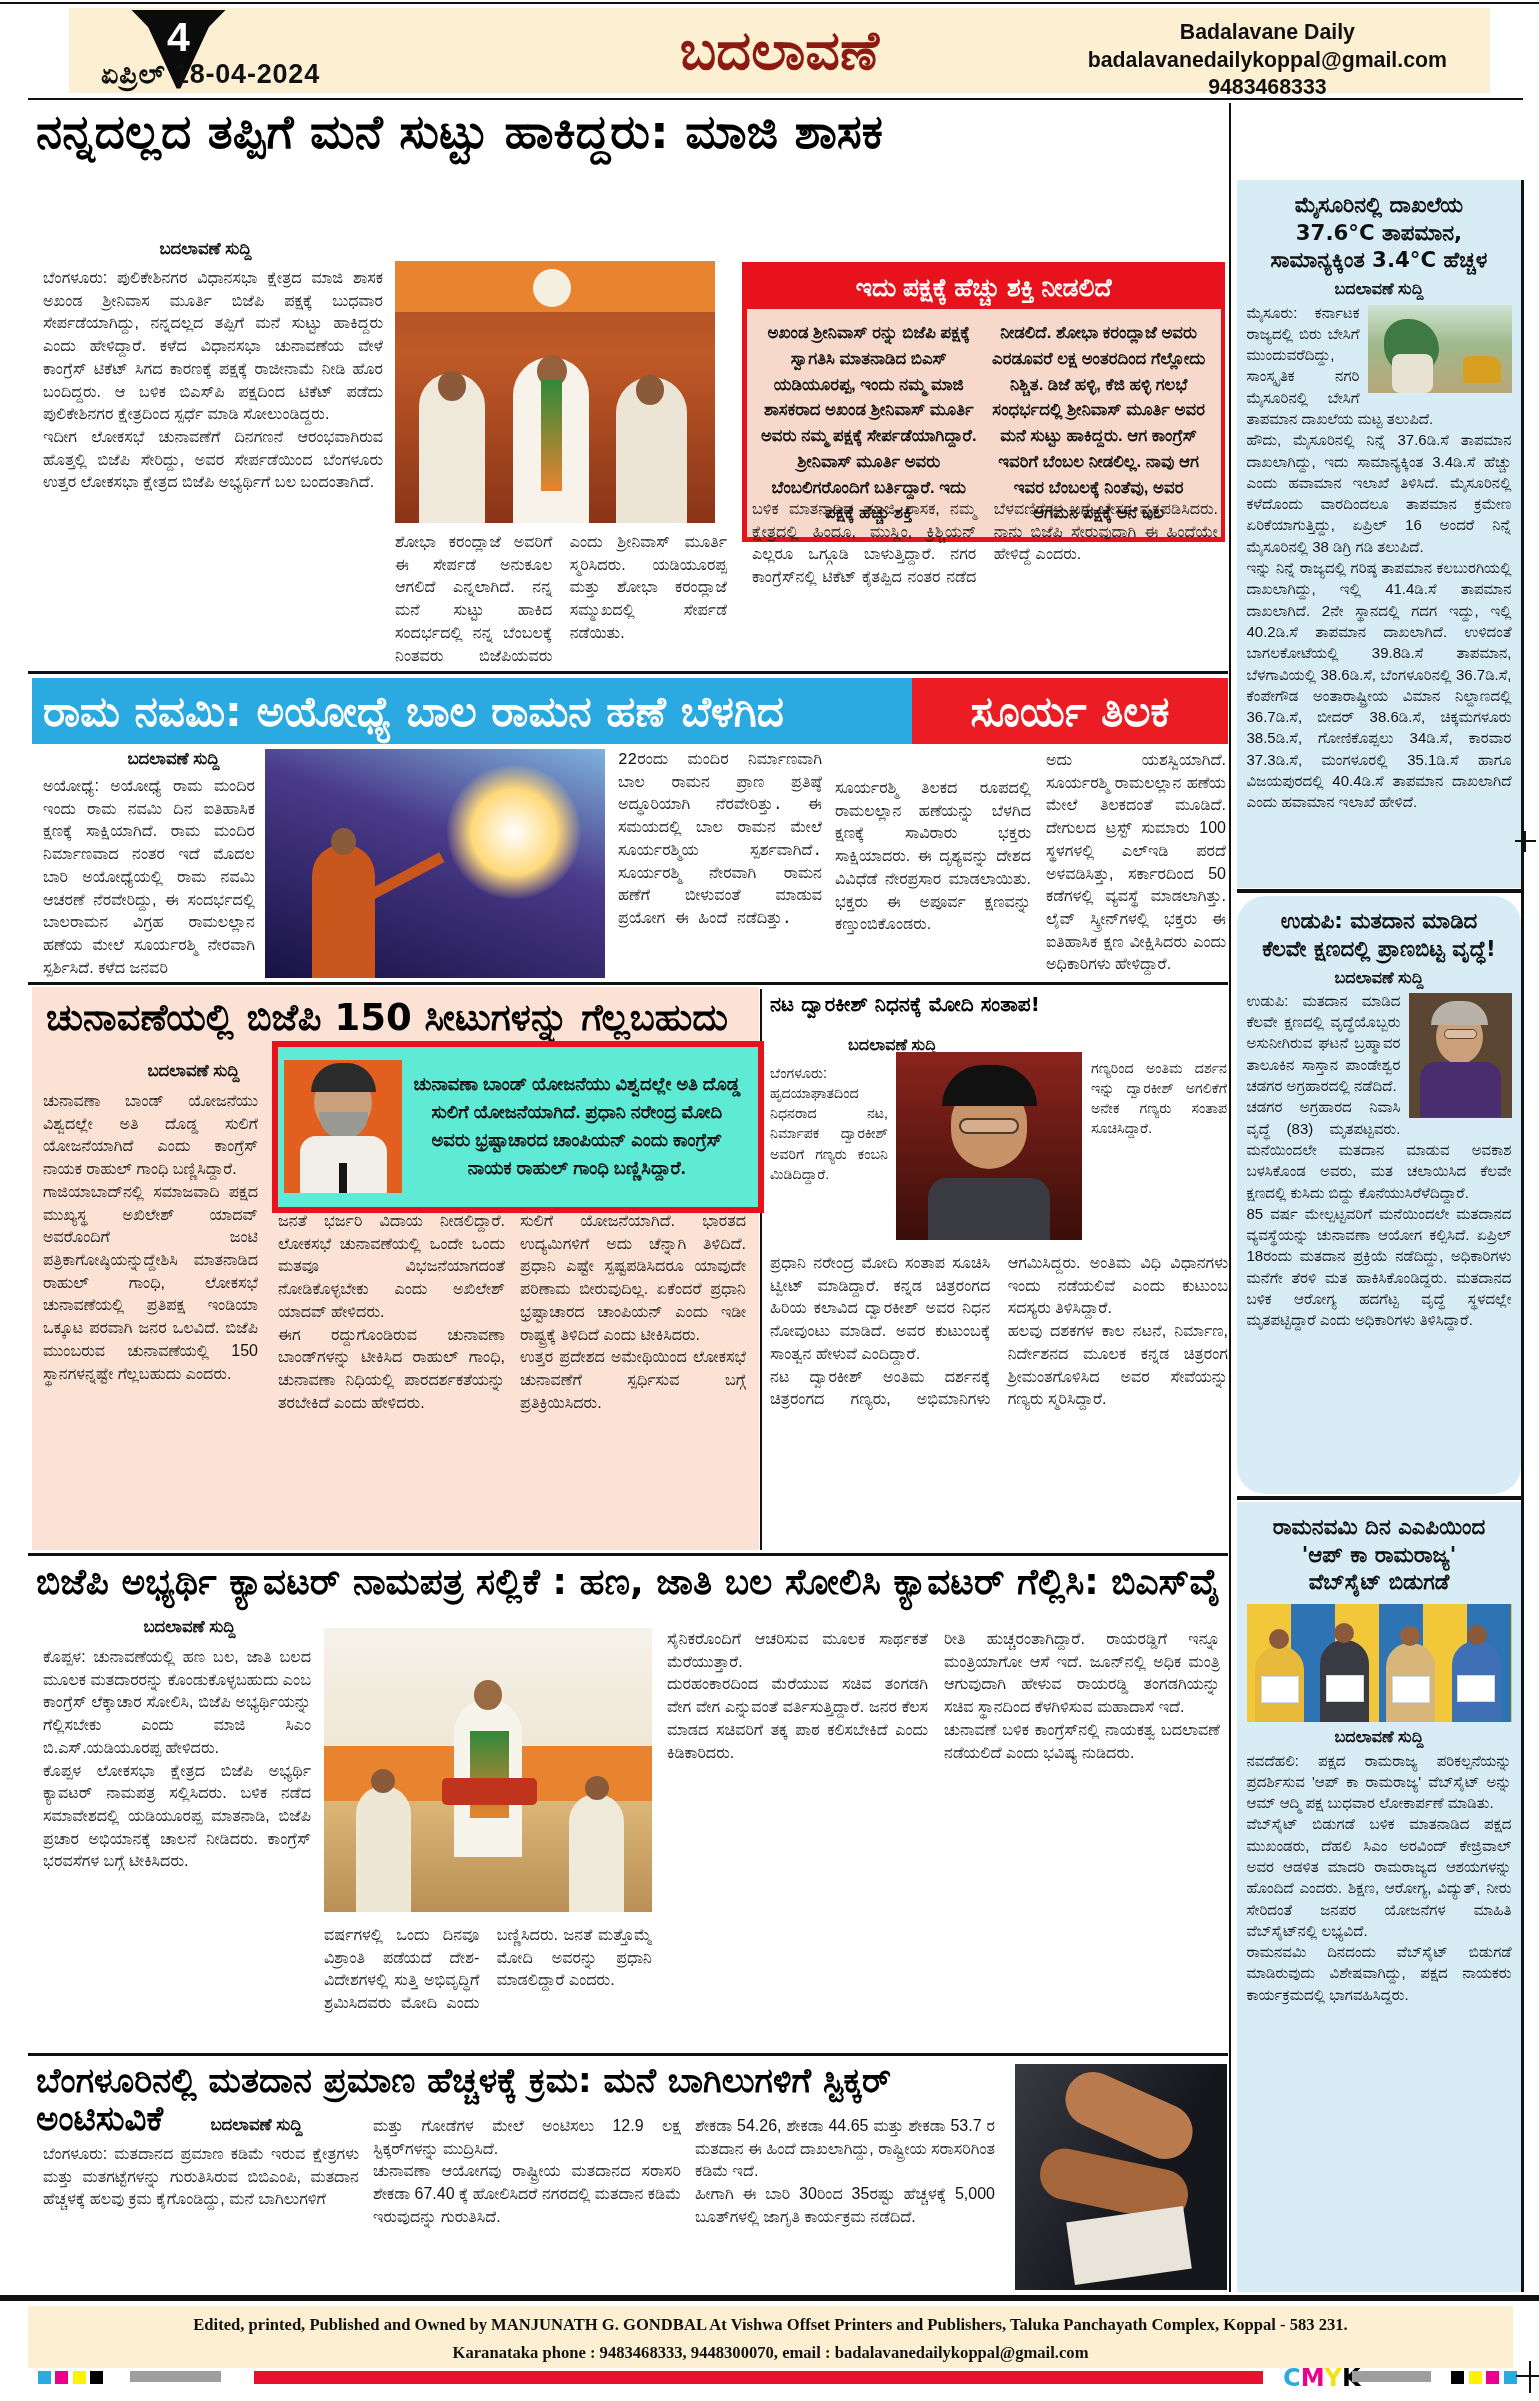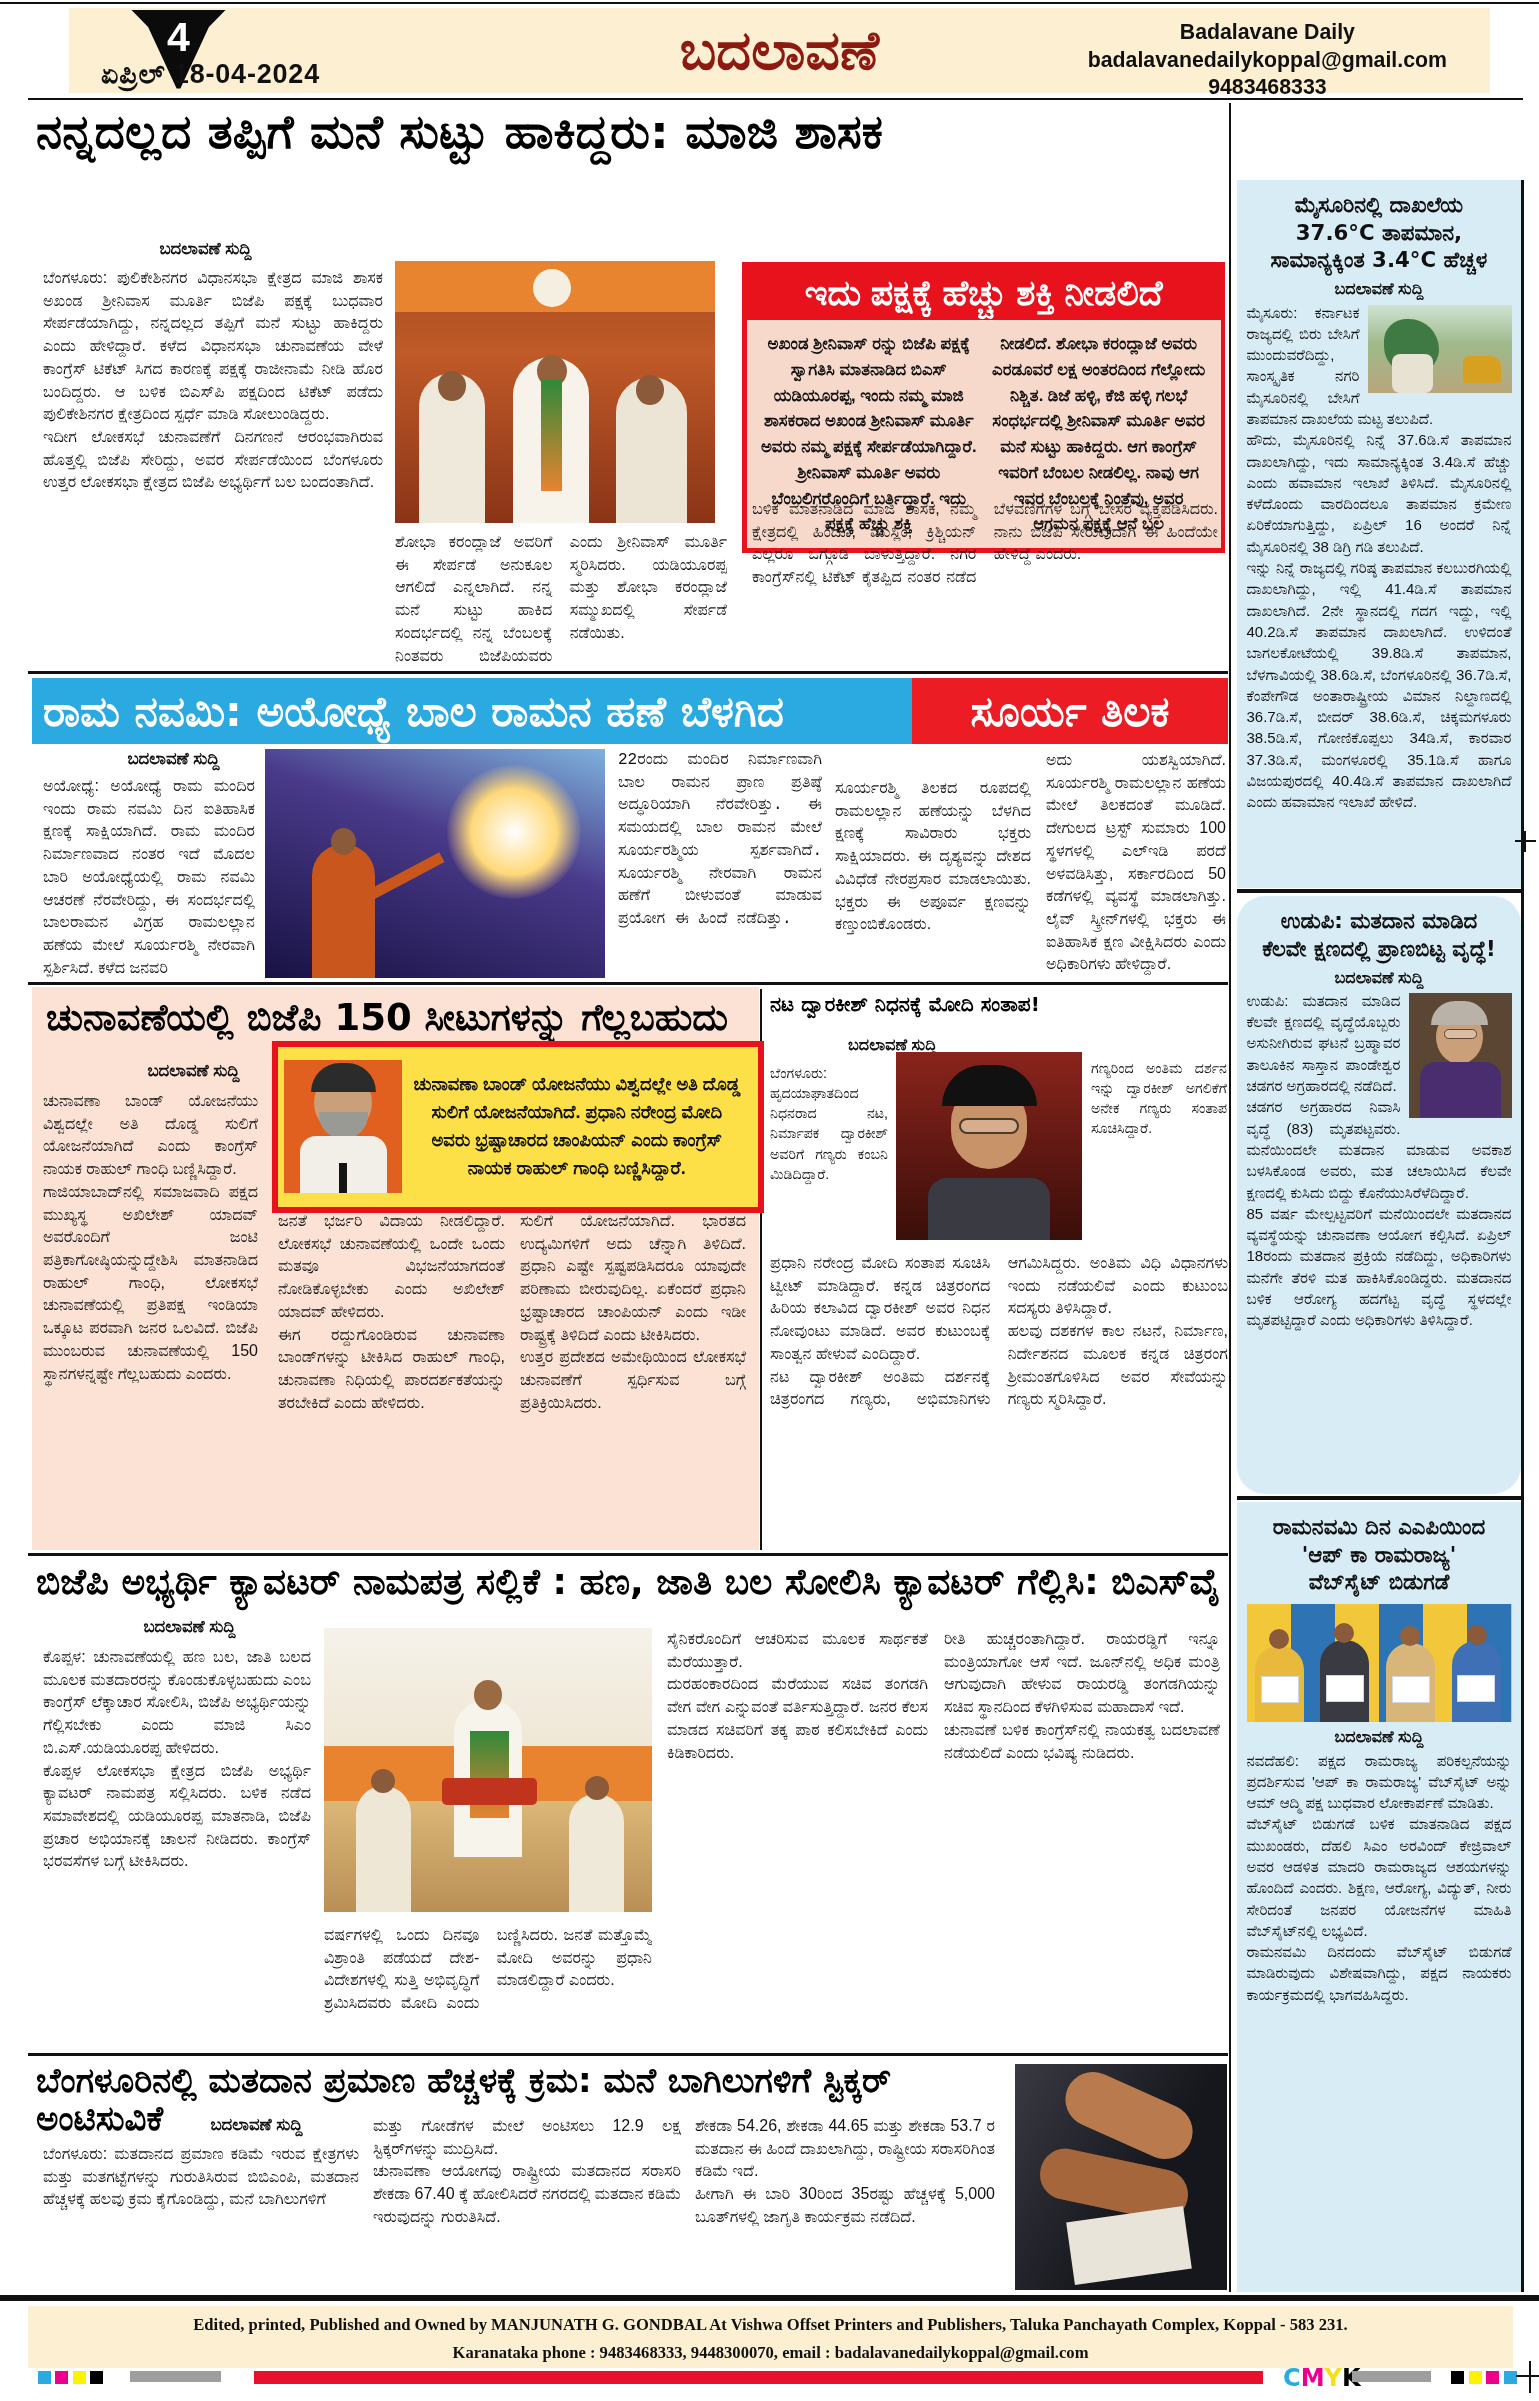--- a/index.html
+++ b/index.html
@@ -26,25 +26,25 @@
   .cols2{column-count:2;column-gap:17.4px;}
   .small{font-size:14.2px;}
   
   .band{position:absolute;display:flex;height:66px;}
   .band-blue{flex:1;background:#2ba9e1;color:#fff;font-weight:900;font-size:42px;
              display:flex;align-items:center;padding-left:11px;font-family:"DejaVu Sans",sans-serif;}
   .band-red{width:316px;background:#ec1c24;color:#fff;font-weight:900;font-size:42px;
             display:flex;align-items:center;justify-content:center;font-family:"DejaVu Sans",sans-serif;}
   
   .qbox1{position:absolute;background:#e8121c;padding:4.7px;}
-  .qbox1-title{background:#e8121c;color:#fff;text-align:center;font-weight:900;font-size:35px;
+  .qbox1-title{background:#e8121c;color:#fff;text-align:center;font-weight:900;font-size:25px;
                padding:6.3px 24px;clip-path:polygon(0 0,100% 0,95% 50%,100% 100%,0 100%,5% 50%);}
   .qbox1-body{display:flex;background:#f7d9cb;gap:14.2px;padding:11px 14.2px;}
   .qbox1-col{flex:1;font-weight:bold;font-size:16.6px;line-height:1.55;text-align:center;}
-  .qbox2{position:absolute;border:6.3px solid #e8121c;background:#fde047;display:flex;align-items:center;padding:6.3px;}
+  .qbox2{position:absolute;border:6.3px solid #e8121c;background:#5eead4;display:flex;align-items:center;padding:6.3px;}
   .qbox2-text{flex:1;font-weight:bold;font-size:18px;line-height:1.55;text-align:center;padding:3.2px 8px;}
   
   .sbox{position:absolute;left:1237px;width:284px;background:#d8ecf6;padding:11px 9.5px;box-sizing:border-box;overflow:hidden;}
   .sb-h{font-weight:900;font-size:21.3px;text-align:center;line-height:1.3;white-space:pre-line;
         font-family:"DejaVu Sans",sans-serif;}
   .sb-by{font-weight:bold;font-size:16px;text-align:center;margin:6.3px 0 3.2px;}
   .sb-body{font-size:15px;line-height:1.42;text-align:justify;white-space:pre-line;}
   
   .photo{position:absolute;overflow:hidden;}
   .ph-shape{position:absolute;}

